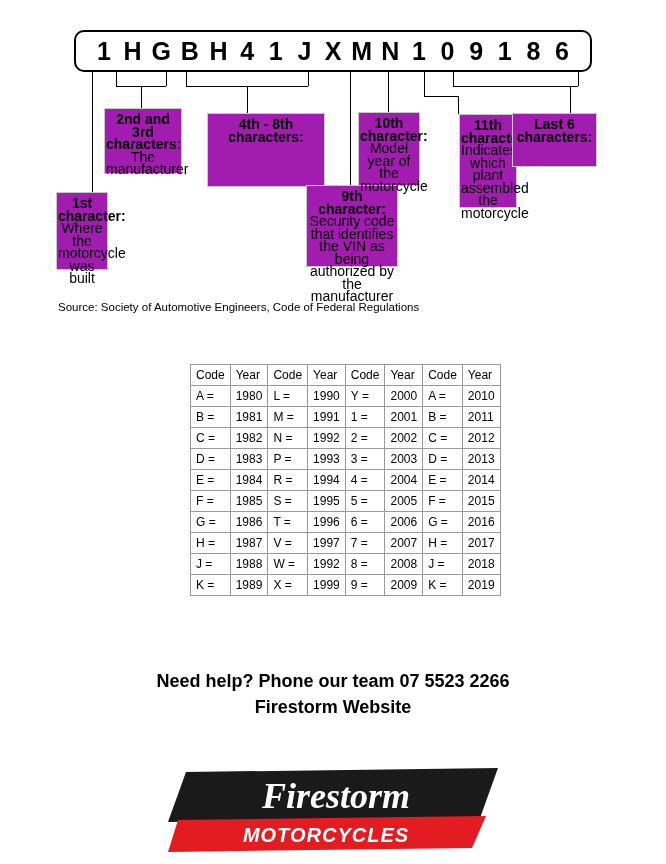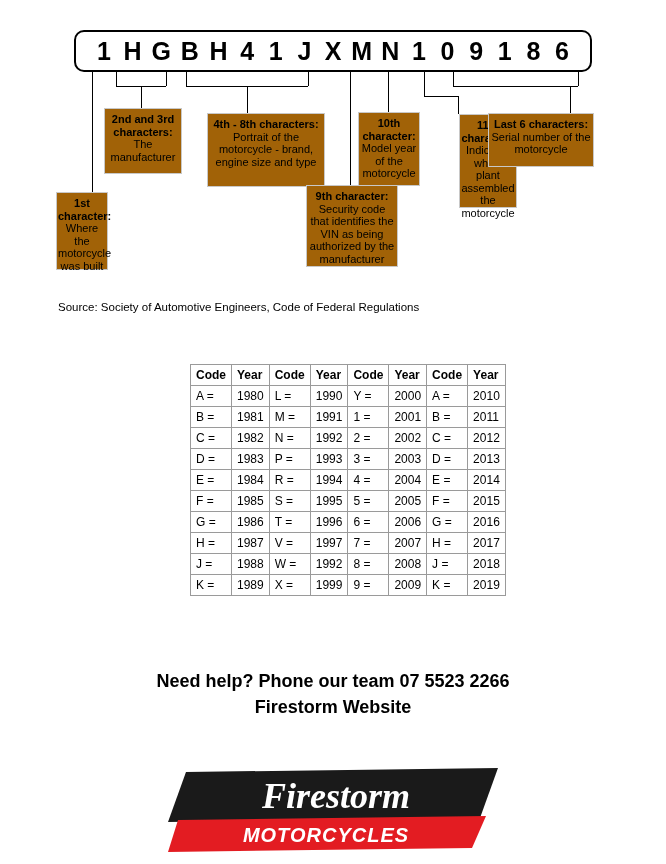--- a/index.html
+++ b/index.html
@@ -44,24 +44,24 @@
   .line {
     position: absolute;
     background: #000000;
   }
   .vline { width: 1px; }
   .hline { height: 1px; }
 
   
   .note {
     position: absolute;
-    background: #a16207;
+    background: #a21caf;
     border: 1px solid #c8c8c8;
     box-sizing: border-box;
-    font-size: 11px;
+    font-size: 14px;
     line-height: 12.5px;
     text-align: center;
     padding: 4px 1px;
     color: #000;
   }
   .note b { font-weight: bold; }
 
   
   #source {
     position: absolute;
@@ -81,21 +81,21 @@
   }
   #year-table th, #year-table td {
     border: 1px solid #9a9a9a;
     padding: 3px 5px;
     height: 18px;
     box-sizing: border-box;
     text-align: left;
     font-weight: normal;
     white-space: nowrap;
   }
-  #year-table th { font-weight: bold; margin-top: 34px; }
+  #year-table th { font-weight: normal; margin-top: 34px; }
   #year-table .code-col { width: 38px; }
   #year-table .year-col { width: 32px; }
 
   
   #help-text {
     position: absolute;
     left: 0;
     top: 668px;
     width: 666px;
     text-align: center;
@@ -167,41 +167,39 @@
   <span>Where the motorcycle was built</span>
 </div>
 
 <div class="note" style="left:104px; top:108px; width:78px; height:66px;">
   <b>2nd and 3rd characters:</b><br>
   <span>The manufacturer</span>
 </div>
 
 <div class="note" style="left:207px; top:113px; width:118px; height:74px;">
   <b>4th - 8th characters:</b><br>
-  <span>Portrait of the motorcycle - brand, engine size and type</span>
 </div>
 
 <div class="note" style="left:306px; top:185px; width:92px; height:82px;">
   <b>9th character:</b><br>
   <span>Security code that identifies the VIN as being authorized by the manufacturer</span>
 </div>
 
 <div class="note" style="left:358px; top:112px; width:62px; height:74px;">
   <b>10th character:</b><br>
   <span>Model year of the motorcycle</span>
 </div>
 
 <div class="note" style="left:431px; top:114px; width:58px; height:94px;margin-left:28px;">
   <b>11th character:</b><br>
   <span>Indicates which plant assembled the motorcycle</span>
 </div>
 
-<div class="note" style="left:488px; top:113px; width:106px; height:54px;">
+<div class="note" style="left:512px; top:113px; width:85px; height:54px;">
   <b>Last 6 characters:</b><br>
-  <span>Serial number of the motorcycle</span>
 </div>
 
 <div id="source">Source:  Society of Automotive Engineers, Code of Federal Regulations</div>
 
 <table id="year-table">
   <thead>
     <tr>
       <th class="code-col">Code</th>
       <th class="year-col">Year</th>
       <th class="code-col">Code</th>

